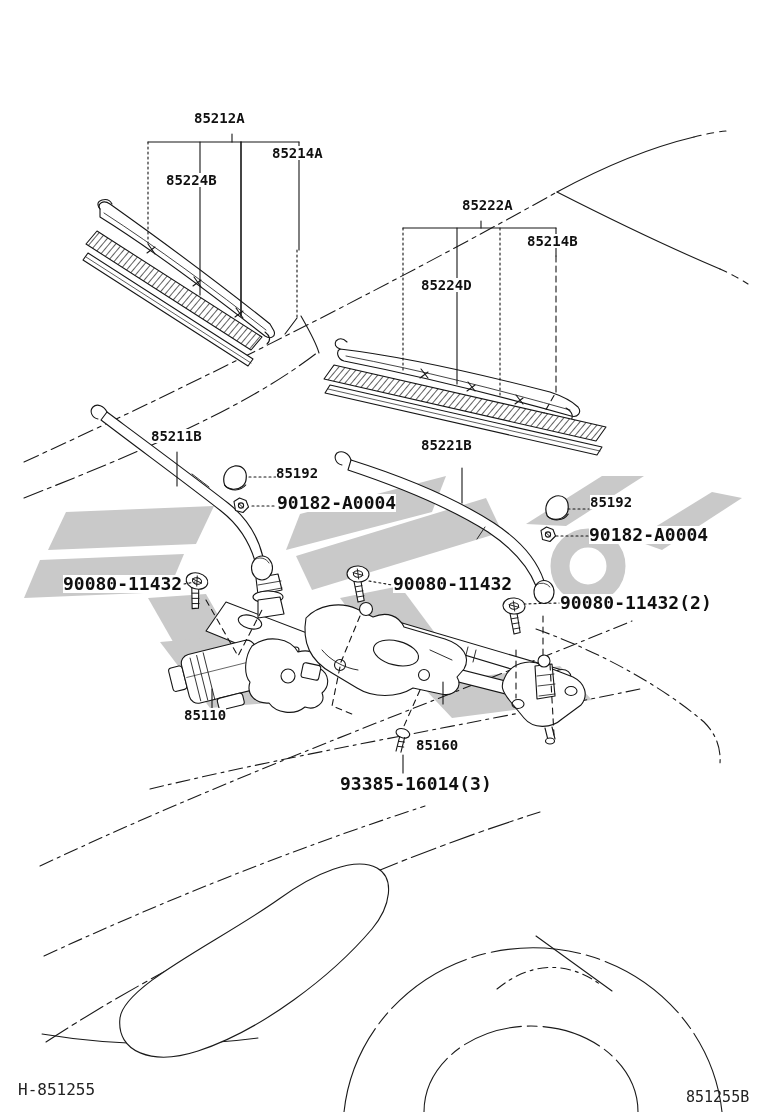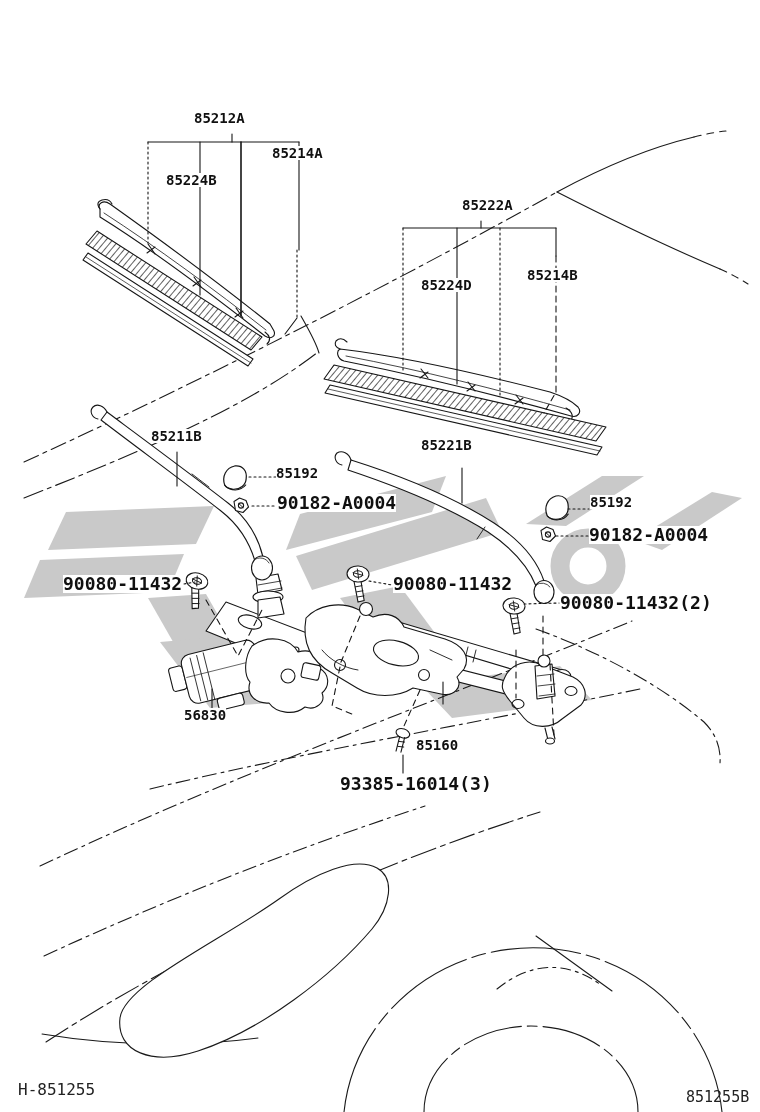--- a/index.html
+++ b/index.html
@@ -232,31 +232,31 @@
     <path d="M543,616 V658" stroke-dasharray="6 5"></path>
     <path d="M550,664 L554,735" stroke-dasharray="6 5"></path>
     <path d="M420,690 L404,726" stroke-dasharray="6 5"></path>
   </g>
 </svg>
 
 <div class="lbl big" style="left:194px; top:111px;">85212A</div>
 <div class="lbl big" style="left:166px; top:152px;margin-top:21px;">85224B</div>
 <div class="lbl big" style="left:272px; top:146px;">85214A</div>
 <div class="lbl big" style="left:462px; top:198px;">85222A</div>
-<div class="lbl big" style="left:527px; top:234px;margin-top:34px;">85214B</div>
+<div class="lbl big" style="left:527px; top:234px;">85214B</div>
 <div class="lbl big" style="left:421px; top:278px;">85224D</div>
 <div class="lbl big" style="left:151px; top:429px;">85211B</div>
 <div class="lbl big" style="left:421px; top:438px;">85221B</div>
 <div class="lbl big" style="left:276px; top:466px;">85192</div>
 <div class="lbl sm" style="left:277px; top:494px;">90182-A0004</div>
 <div class="lbl big" style="left:590px; top:495px;">85192</div>
 <div class="lbl sm" style="left:589px; top:526px;">90182-A0004</div>
 <div class="lbl sm" style="left:63px;  top:575px;">90080-11432</div>
 <div class="lbl sm" style="left:393px; top:575px;">90080-11432</div>
 <div class="lbl sm" style="left:560px; top:594px;">90080-11432(2)</div>
-<div class="lbl big" style="left:184px; top:708px;">56830</div>
+<div class="lbl big" style="left:184px; top:708px;">85110</div>
 <div class="lbl big" style="left:416px; top:738px;">85160</div>
 <div class="lbl sm" style="left:340px; top:775px;">93385-16014(3)</div>
 
 <div class="foot" style="left:18px;  top:1082px; font-size:16px;">H-851255</div>
 <div class="foot" style="left:686px; top:1090px; font-size:15px; font-weight:normal;">851255B</div>
 
 </div>
 
 </body></html>

